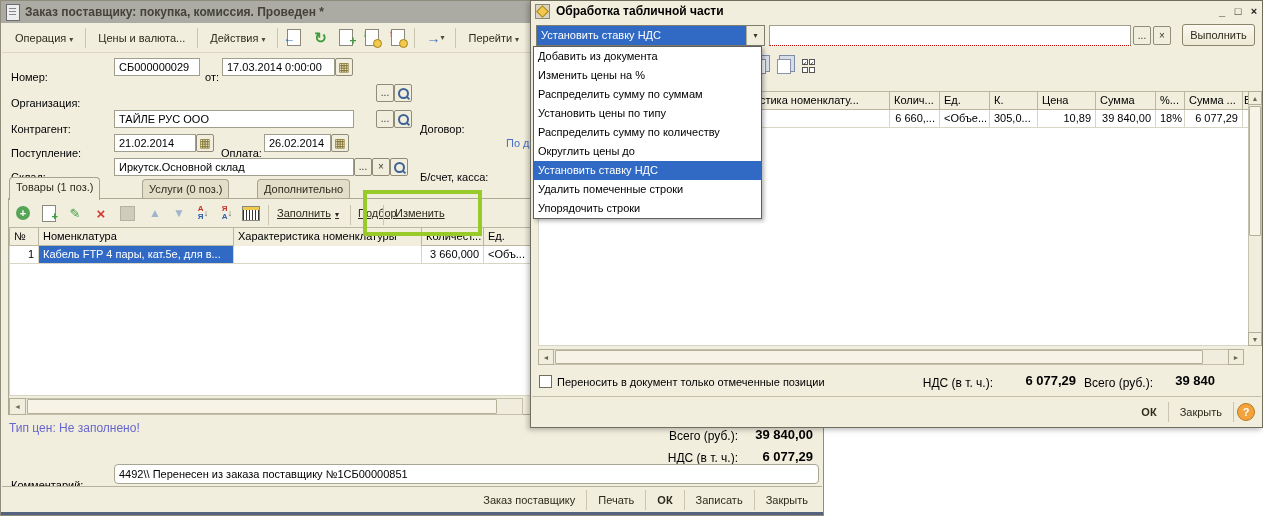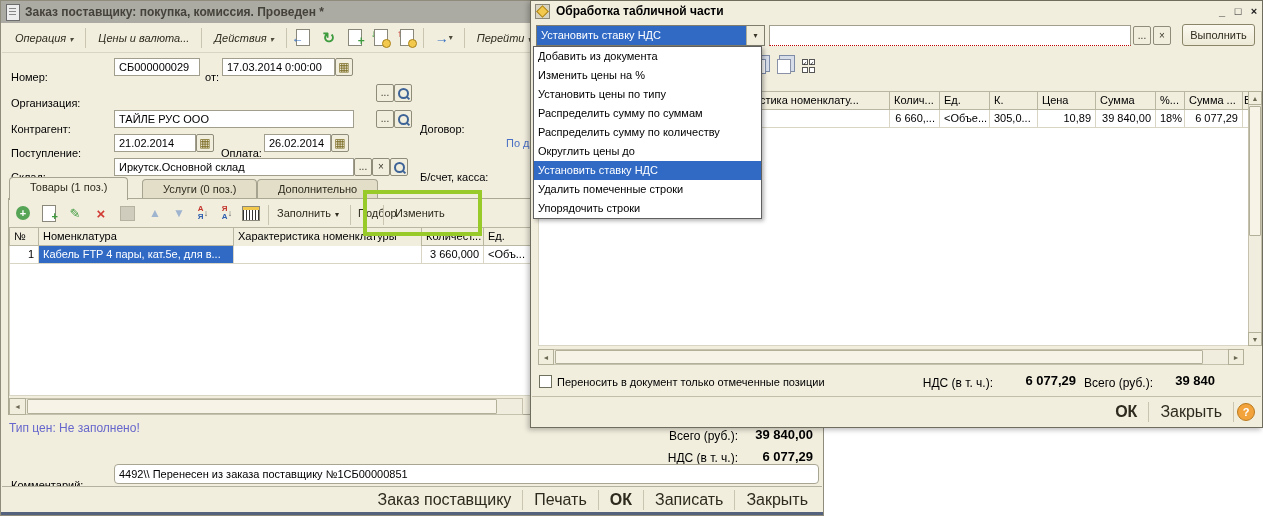--- a/index.html
+++ b/index.html
@@ -7,59 +7,59 @@
          font-family:"Liberation Sans",sans-serif;font-size:11px;color:#000;}
   .abs{position:absolute;}
   
   .mainwin{position:absolute;left:0;top:0;width:824px;height:516px;background:#F1EEDE;border:1px solid #8F8C7C;box-sizing:border-box;z-index:1;}
   .titlebar-inactive{position:absolute;left:0;top:0;right:0;height:22px;background:#ACABA3;display:flex;align-items:center;padding-left:5px;box-sizing:border-box;}
   .titlebar-inactive .t{color:#44423A;font-weight:bold;font-size:12px;margin-left:5px;white-space:nowrap;}
   .doc-ico{display:inline-block;width:12px;height:15px;background:#EDEDED;border:1px solid #6D6D6D;position:relative;}
   .doc-ico::before{content:"";position:absolute;left:2px;top:3px;width:7px;height:1px;background:#888;box-shadow:0 3px 0 #888,0 6px 0 #888;}
   
   .toolbar{position:absolute;left:1px;top:22px;right:1px;height:30px;background:#F1EEDE;border-bottom:1px solid #D9D5C2;display:flex;align-items:center;padding:0 4px;box-sizing:border-box;}
-  .tbtn{padding:3px 8px;color:#2E2B1E;white-space:nowrap;border:1px solid transparent;border-radius:2px;cursor:default;font-style:italic;}
+  .tbtn{padding:3px 8px;color:#2E2B1E;white-space:nowrap;border:1px solid transparent;border-radius:2px;cursor:default;}
   .tbtn .arr{font-size:8px;color:#4E4B3C;margin-left:3px;}
   .vsep{width:1px;height:20px;background:#C9C5B1;margin:0 3px;}
   .iconbtn{width:26px;height:22px;display:flex;align-items:center;justify-content:center;position:relative;border-radius:2px;}
   .mini-doc{display:inline-block;width:12px;height:15px;background:#fff;border:1px solid #8A887A;position:relative;}
   .ovr{position:absolute;font-weight:bold;line-height:1;}
   .coin{position:absolute;width:7px;height:7px;border-radius:50%;background:#F2C94C;border:1px solid #A8821C;right:3px;bottom:1px;}
   .stripes-ico{width:16px;height:14px;background:repeating-linear-gradient(#5D7FAB 0 3px,#E8E5D6 3px 5px);border:1px solid #8A887A;}
   
   .flabel{position:absolute;color:#000;white-space:nowrap;margin-top:10px;}
   .field{position:absolute;height:18px;background:#fff;border:1px solid #A19E8E;box-sizing:border-box;padding:2px 4px;white-space:nowrap;overflow:hidden;}
   .sqbtn{position:absolute;height:18px;width:18px;background:#F1EEDE;border:1px solid #8F8C7A;border-radius:2px;box-sizing:border-box;display:flex;align-items:center;justify-content:center;font-size:10px;color:#3A372A;line-height:1;}
   .mag{width:7px;height:7px;border:2px solid #3E6396;border-radius:50%;position:relative;display:inline-block;}
   .mag::after{content:"";position:absolute;width:4px;height:2px;background:#3E6396;right:-3px;bottom:-2px;transform:rotate(45deg);}
   .cal{font-size:12px;color:#7A6A20;line-height:1;}
   .linktext{position:absolute;color:#4A6FC4;white-space:nowrap;}
   
-  .tab{position:absolute;height:21px;box-sizing:border-box;border:1px solid #A6A390;border-bottom:none;border-radius:4px 4px 0 0;padding:3px 20px;background:#E2DEC8;color:#2E2B1E;white-space:nowrap;}
+  .tab{position:absolute;height:21px;box-sizing:border-box;border:1px solid #A6A390;border-bottom:none;border-radius:4px 4px 0 0;padding:3px 6px;background:#E2DEC8;color:#2E2B1E;white-space:nowrap;}
   .tab.active{background:#F1EEDE;height:23px;z-index:3;font-weight:normal;}
   .tabpanel{position:absolute;left:7px;top:197px;width:810px;height:217px;border:1px solid #ABA894;background:#F1EEDE;box-sizing:border-box;}
   
   .gico{position:absolute;width:20px;height:18px;display:flex;align-items:center;justify-content:center;}
   .circle-add{width:14px;height:14px;border-radius:50%;background:#56A456;color:#fff;font-weight:bold;font-size:11px;display:flex;align-items:center;justify-content:center;line-height:1;}
   .sorticon{display:flex;align-items:center;font-size:8px;font-weight:bold;line-height:1;}
   .sorticon .col{display:flex;flex-direction:column;}
   .barcode{width:16px;height:13px;border:1px solid #8A887A;background:repeating-linear-gradient(90deg,#333 0 1px,#fff 1px 3px);box-shadow:inset 0 3px 0 #F2C94C;}
-  .flatbtn{position:absolute;padding:3px 6px;color:#2E2B1E;white-space:nowrap;}
+  .flatbtn{position:absolute;padding:3px 6px;color:#2E2B1E;white-space:nowrap;text-decoration:underline;}
   
   .grid-head{position:absolute;background:#F1EEDE;border:1px solid #B9B6A2;box-sizing:border-box;padding:2px 4px;white-space:nowrap;overflow:hidden;color:#000;}
   .grid-cell{position:absolute;background:#fff;border:1px solid #D8D5C4;border-top:none;box-sizing:border-box;padding:2px 4px;white-space:nowrap;overflow:hidden;}
   .sel-blue{background:#316AC5;color:#fff;}
   .num{text-align:right;}
   
   .sb-track{position:absolute;background:#F0EDDE;border:1px solid #C5C1AC;box-sizing:border-box;}
   .sb-btn{position:absolute;background:#F1EEDE;border:1px solid #B3B09A;box-sizing:border-box;display:flex;align-items:center;justify-content:center;font-size:7px;color:#6B6852;}
   .sb-thumb{position:absolute;background:#F7F4E7;border:1px solid #B3B09A;box-sizing:border-box;border-radius:1px;}
   
   .footerbar{position:absolute;left:1px;right:1px;bottom:3px;height:26px;border-top:1px solid #B5B1A0;background:#F1EEDE;display:flex;align-items:center;justify-content:flex-end;padding-right:6px;box-sizing:border-box;}
-  .fbtn{padding:3px 8px;color:#2E2B1E;font-size:16px;white-space:nowrap;}
+  .fbtn{padding:3px 8px;color:#2E2B1E;font-size:11px;white-space:nowrap;}
   .fbtn.bold{font-weight:bold;}
   .bottomedge{position:absolute;left:0;right:0;bottom:0;height:3px;background:#55627E;}
   
   .annot{position:absolute;border:4px solid #98CB2A;z-index:6;}
   
   .dialog{position:absolute;left:530px;top:0;width:733px;height:428px;background:#F1EEDE;border:1px solid #6F6D5E;box-sizing:border-box;z-index:10;box-shadow:-2px 2px 5px rgba(0,0,0,0.25);}
   .dlg-title{position:absolute;left:0;top:0;right:0;height:20px;display:flex;align-items:center;padding-left:4px;box-sizing:border-box;background:#F1EEDE;}
   .dlg-title .t{font-weight:bold;font-size:12px;margin-left:6px;}
   .winctl{position:absolute;top:3px;width:14px;height:14px;display:flex;align-items:center;justify-content:center;font-size:11px;color:#1A1A1A;font-weight:bold;line-height:1;}
   .gear-ico{width:13px;height:13px;position:relative;background:#D8D4C4;border:1px solid #8A8878;}
@@ -370,22 +370,22 @@
       <span class="vsep"></span>
       <span class="fbtn">Закрыть</span>
       <span class="vsep"></span>
       <span class="helpcirc">?</span>
     </div>
   </div>
 
   <div class="dropdown">
     <div class="item">Добавить из документа</div>
     <div class="item">Изменить цены на %</div>
+    <div class="item">Распределить сумму по суммам</div>
     <div class="item">Установить цены по типу</div>
-    <div class="item">Распределить сумму по суммам</div>
     <div class="item">Распределить сумму по количеству</div>
     <div class="item">Округлить цены до</div>
     <div class="item selected">Установить ставку НДС</div>
     <div class="item">Удалить помеченные строки</div>
     <div class="item">Упорядочить строки</div>
   </div>
 
 </div>
 
 </body></html>

